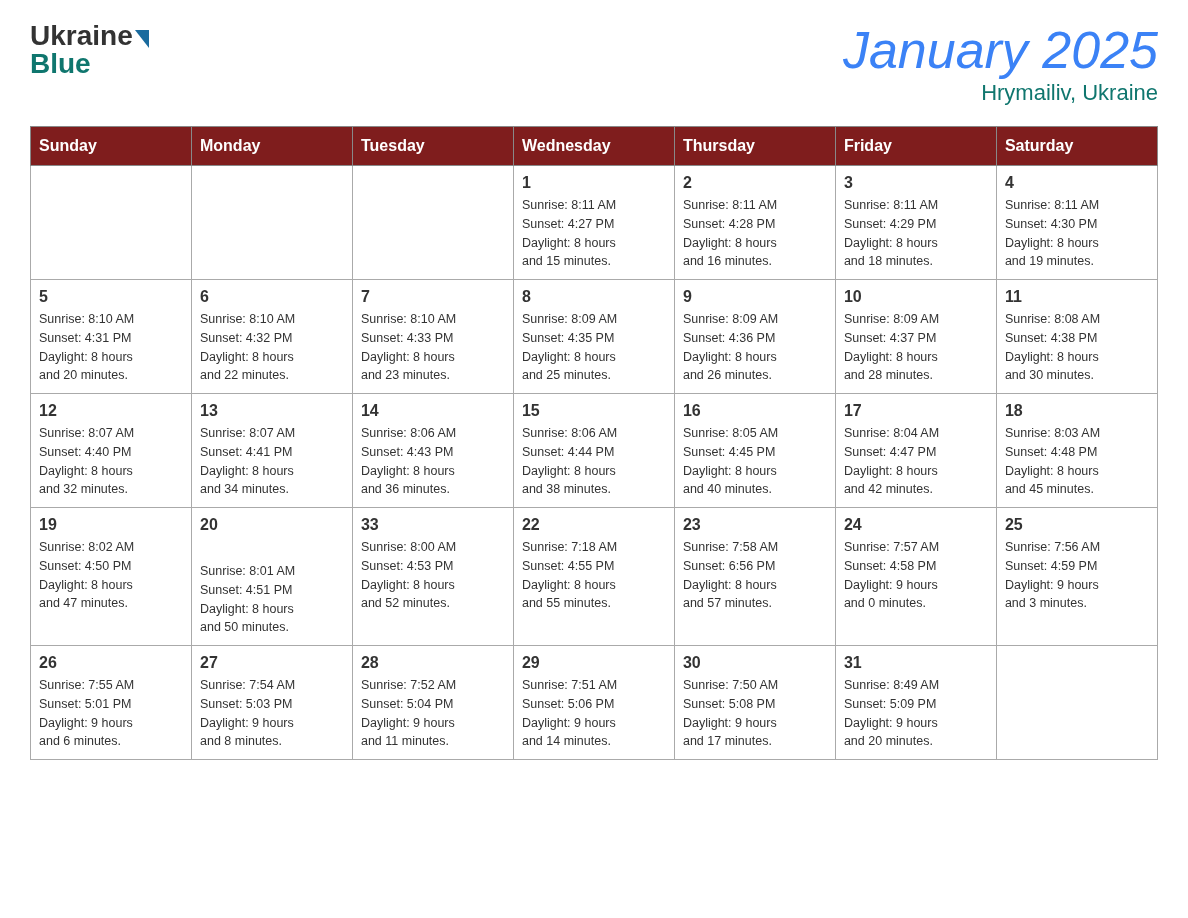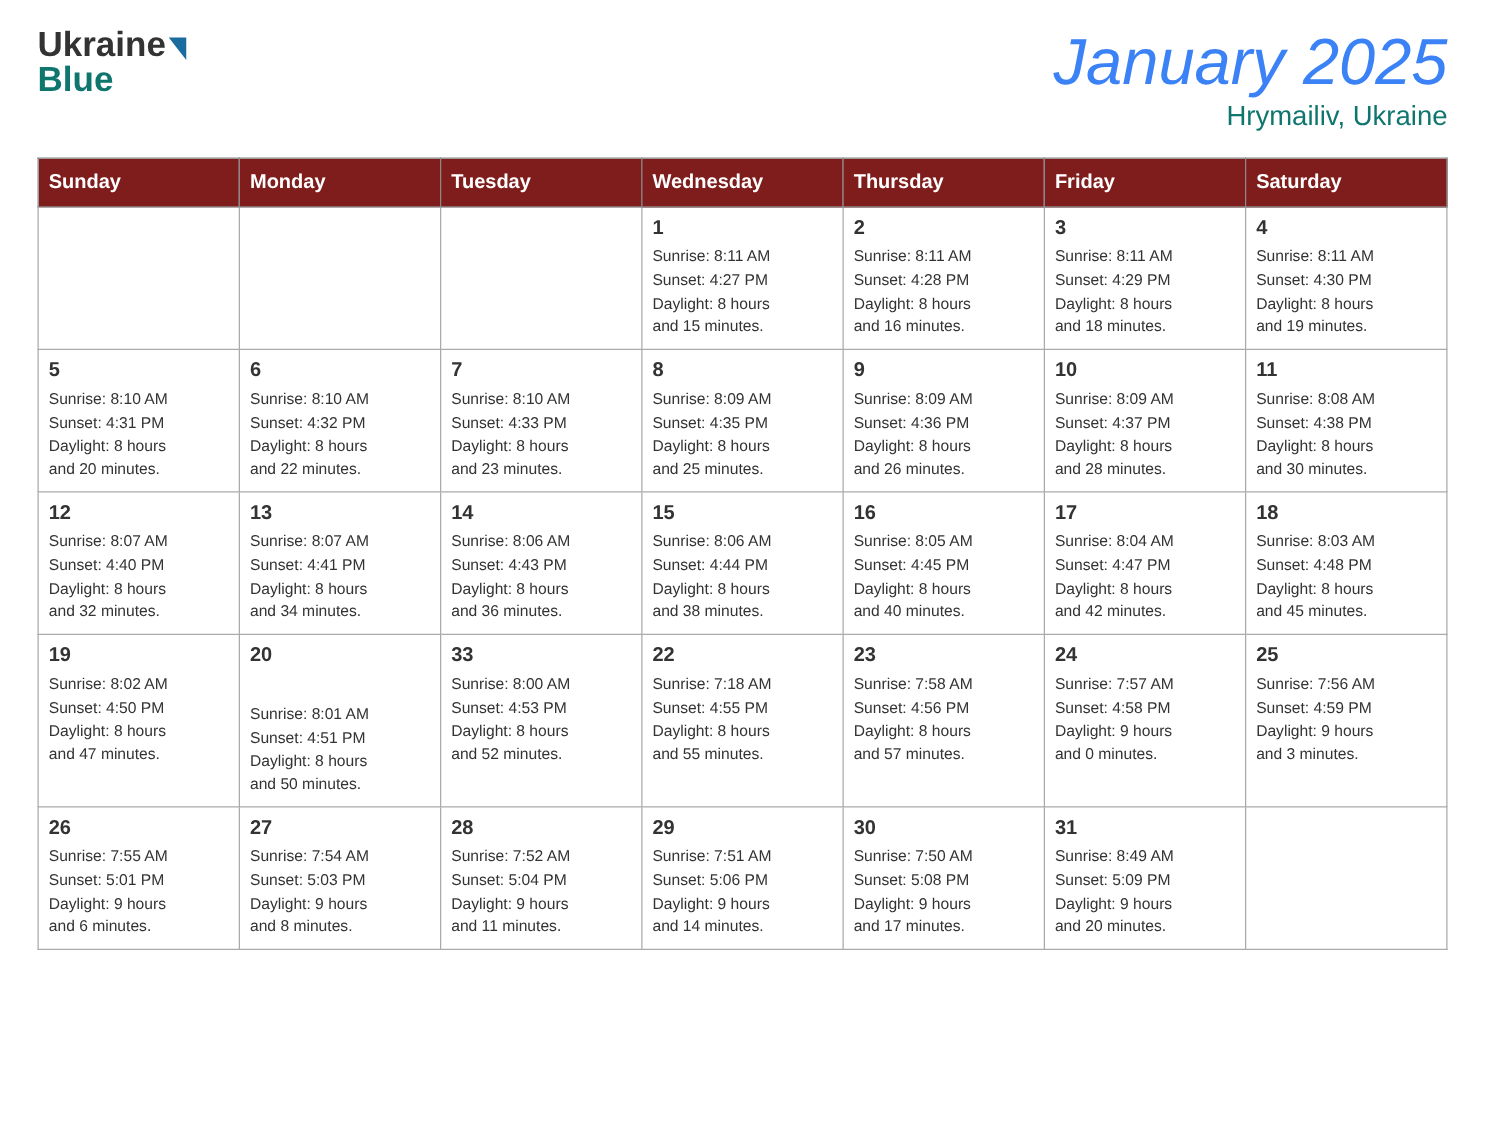--- a/index.html
+++ b/index.html
@@ -293,21 +293,21 @@
         <td>
           <span class="day-number">22</span>
           <div class="day-info" style="white-space: pre-line;">Sunrise: 7:18 AM
 Sunset: 4:55 PM
 Daylight: 8 hours
 and 55 minutes.</div>
         </td>
         <td>
           <span class="day-number">23</span>
           <div class="day-info" style="white-space: pre-line;">Sunrise: 7:58 AM
-Sunset: 4:56 PM
+Sunset: 6:56 PM
 Daylight: 8 hours
 and 57 minutes.</div>
         </td>
         <td>
           <span class="day-number">24</span>
           <div class="day-info" style="white-space: pre-line;">Sunrise: 7:57 AM
 Sunset: 4:58 PM
 Daylight: 9 hours
 and 0 minutes.</div>
         </td>

